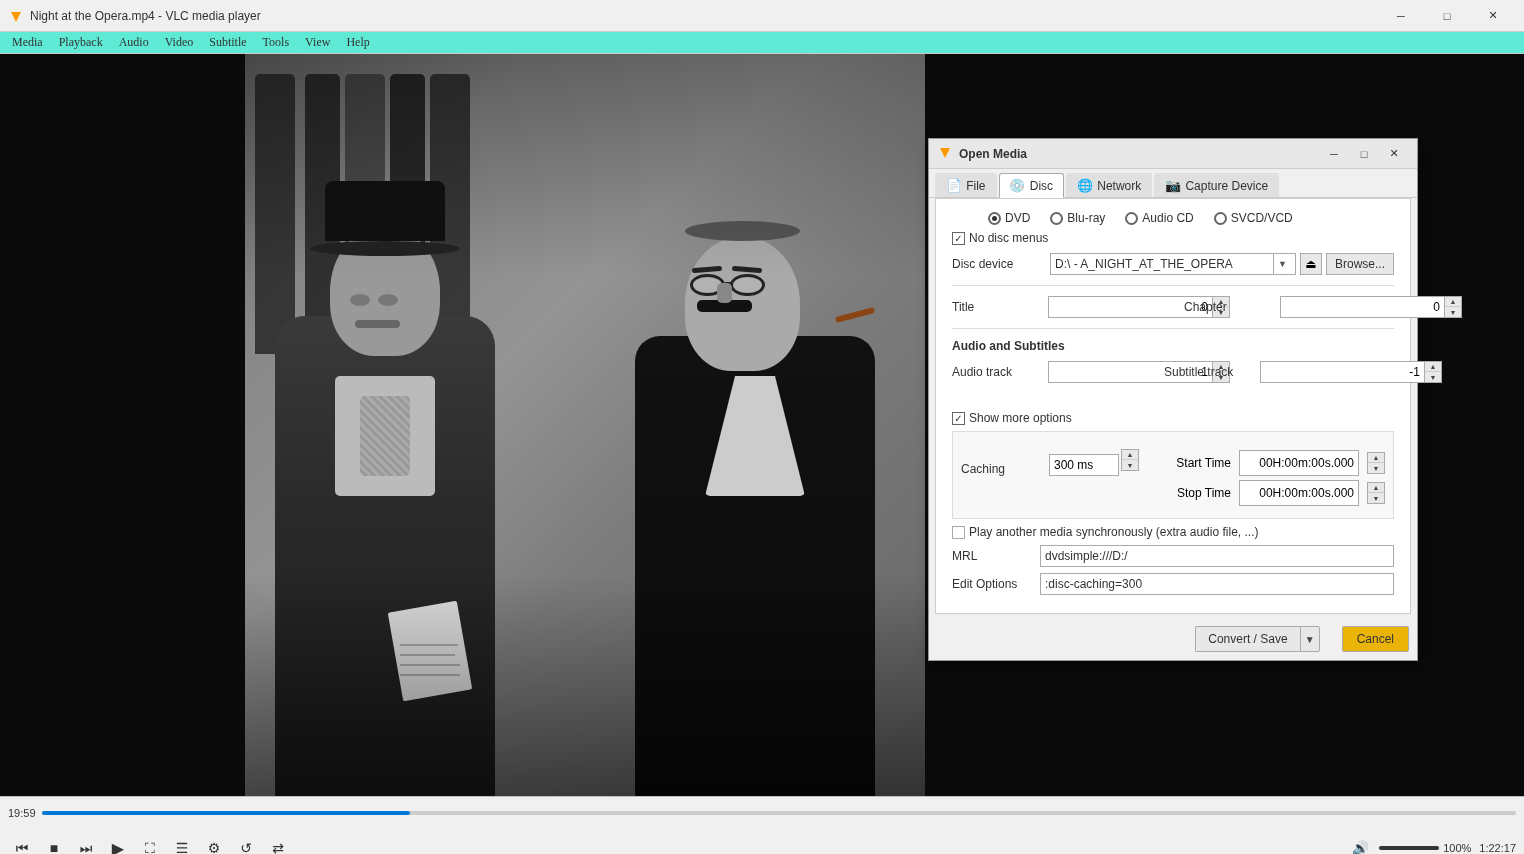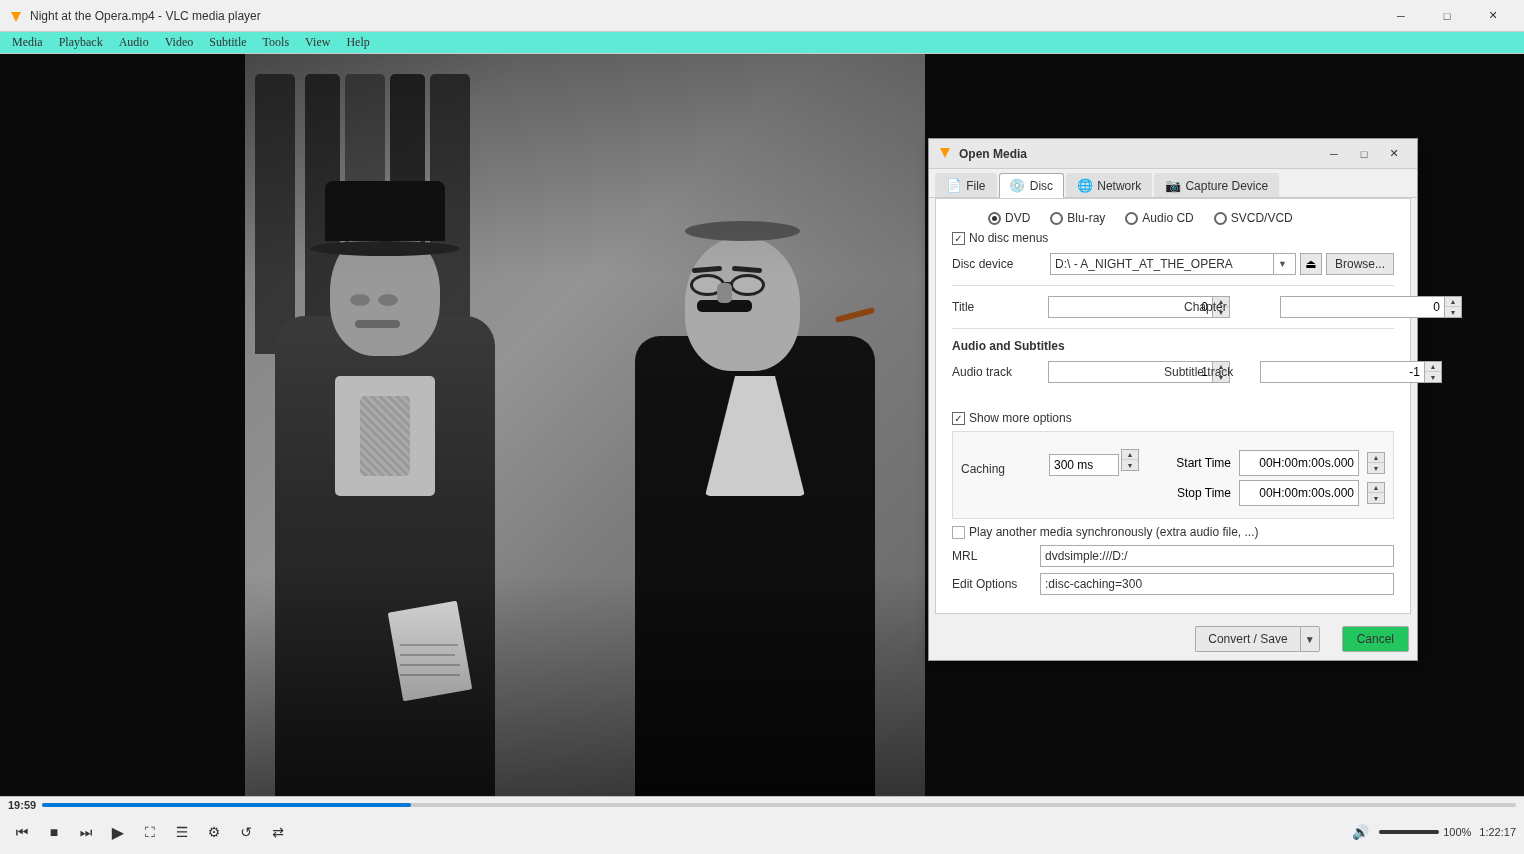--- a/index.html
+++ b/index.html
@@ -127,23 +127,22 @@
       right: 0;
       height: 58px;
       background: #f0f0f0;
       border-top: 1px solid #bbb;
     }
 
     .progress-bar-container {
       height: 16px;
       display: flex;
       align-items: center;
-      padding: 0 8px;
+      padding: 16px 8px;
       gap: 6px;
-      font-weight: bold;
     }
     .time-label {
       font-size: 11px;
       color: #333;
       white-space: nowrap;
     }
     .progress-track {
       flex: 1;
       height: 4px;
       background: #ccc;
@@ -567,21 +566,21 @@
       justify-content: flex-end;
       align-items: center;
       padding: 6px 8px 8px;
       gap: 22px;
       background: #f0f0f0;
     }
     .footer-btn {
       height: 26px;
       padding: 0 14px;
       border: 1px solid #aaa;
-      background: #22c55e;
+      background: #eab308;
       font-size: 12px;
       cursor: pointer;
       color: #333;
       border-radius: 2px;
     }
     .footer-btn-split {
       display: flex;
       align-items: stretch;
       height: 26px;
     }

